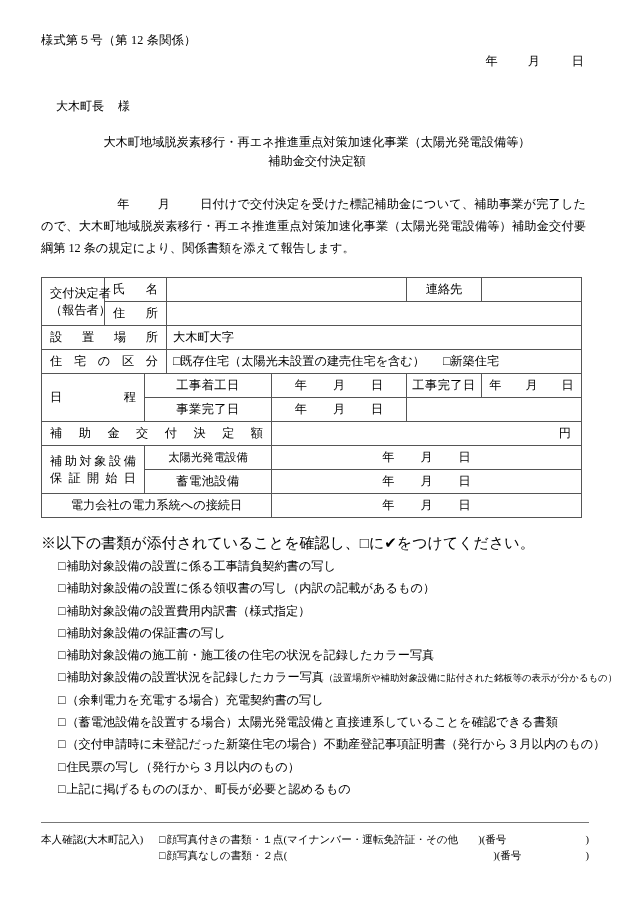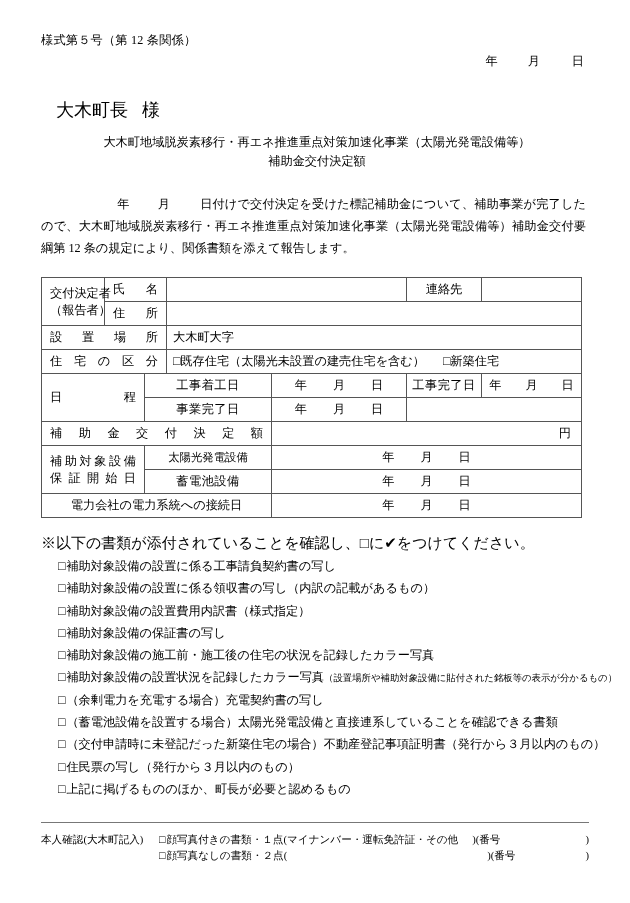--- a/index.html
+++ b/index.html
@@ -40,21 +40,21 @@
     white-space: nowrap;
   }
   .date-line span { display: inline-block; }
   .date-line .y { margin-right: 30px; }
   .date-line .m { margin-right: 32px; }
 
   .addressee {
     position: absolute;
     left: 56px;
     top: 98px;
-    font-size: 18px;
+    font-size: 12px;
     white-space: nowrap;
   }
   .addressee .hon { margin-left: 14px; }
 
   .title-block {
     position: absolute;
     left: 4px;
     right: 0;
     top: 133px;
     text-align: center;
@@ -189,21 +189,21 @@
     flex: 0 0 118px;
   }
   .footer-lines { flex: 1 1 auto; }
   .footer-line {
     display: flex;
     white-space: nowrap;
     line-height: 16px;
   }
   .fl-a { }
   .fl-mid { }
-  .fl-num { margin-left: 14px; }
+  .fl-num { margin-left: 20px; }
   .fl-tail { margin-left: auto; }
   .sp-fill-1 { display: inline-block; width: 186px; }
 </style>
 </head>
 <body>
 
 <div class="page">
 
   <div class="form-no">様式第５号（第 12 条関係）</div>
 

